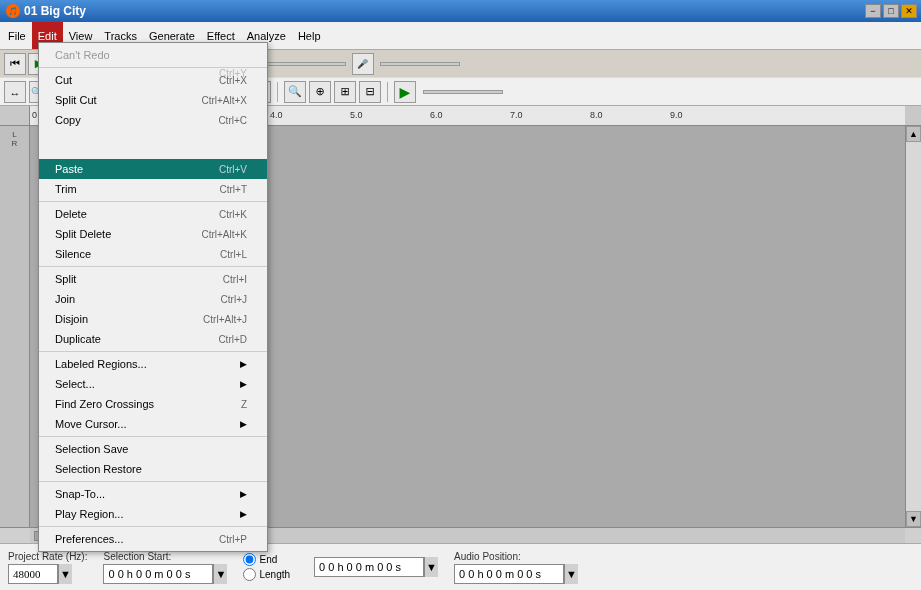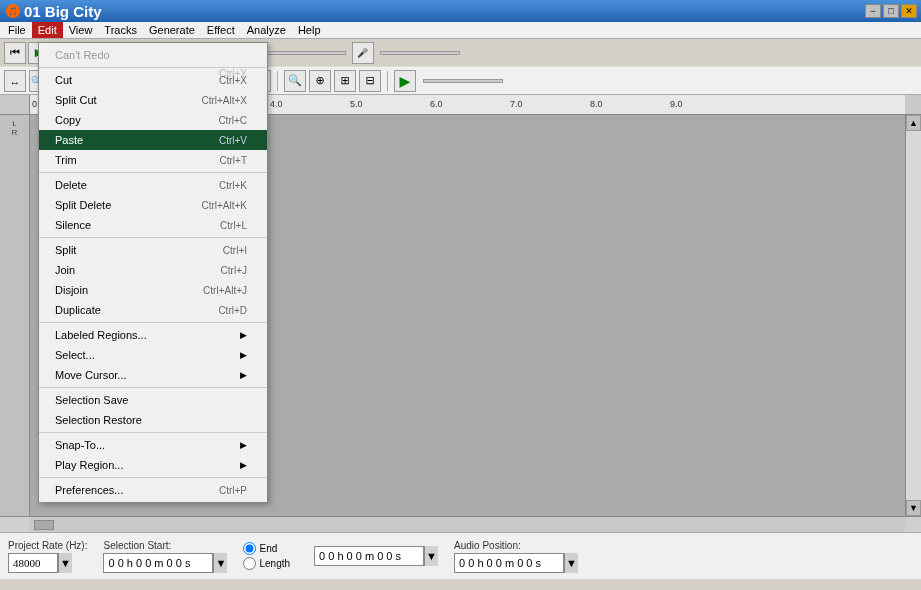--- a/index.html
+++ b/index.html
@@ -33,21 +33,21 @@
       height: 14px;
       background: #ff6600;
       border-radius: 50%;
       display: flex;
       align-items: center;
       justify-content: center;
       font-size: 8px;
       color: white;
     }
     .title-text {
-      font-size: 15px;
+      font-size: 12px;
       font-weight: bold;
     }
     .title-buttons {
       display: flex;
       gap: 2px;
     }
     .title-btn {
       width: 16px;
       height: 14px;
       background: #c0c0c0;
@@ -58,21 +58,21 @@
       font-size: 9px;
       cursor: pointer;
       color: #000;
     }
     .title-btn.close { background: #e0a000; }
 
     
     .menu-bar {
       background: #f0f0f0;
       border-bottom: 1px solid #aaa;
-      height: 17px;
+      height: 28px;
       display: flex;
       align-items: center;
       padding: 0 2px;
     }
     .menu-item {
       padding: 2px 6px;
       cursor: pointer;
       font-size: 11px;
       height: 100%;
       display: flex;
@@ -207,22 +207,23 @@
       display: flex;
       align-items: center;
       justify-content: space-between;
       padding: 3px 20px 3px 16px;
       cursor: pointer;
       font-size: 11px;
       color: #000;
       height: 20px;
     }
     .dropdown-item.active {
-      background: #14532d;
+      background: #0f766e;
       color: white;
+      margin-top: 29px;
     }
     .dropdown-item.disabled {
       color: #999;
       cursor: default;
     }
     .shortcut {
       font-size: 10px;
       color: #666;
       margin-left: 20px;
     }
@@ -473,20 +474,24 @@
   <div class="menu-section">
     <div class="dropdown-item">
       <span>Labeled Regions...</span>
       <span class="submenu-arrow">▶</span>
     </div>
     <div class="dropdown-item">
       <span>Select...</span>
       <span class="submenu-arrow">▶</span>
     </div>
     <div class="dropdown-item">
+      <span>Find Zero Crossings</span>
+      <span class="shortcut">Z</span>
+    </div>
+    <div class="dropdown-item">
       <span>Move Cursor...</span>
       <span class="submenu-arrow">▶</span>
     </div>
   </div>
 
   <div class="menu-section">
     <div class="dropdown-item">
       <span>Selection Save</span>
       <span class="shortcut"></span>
     </div>

